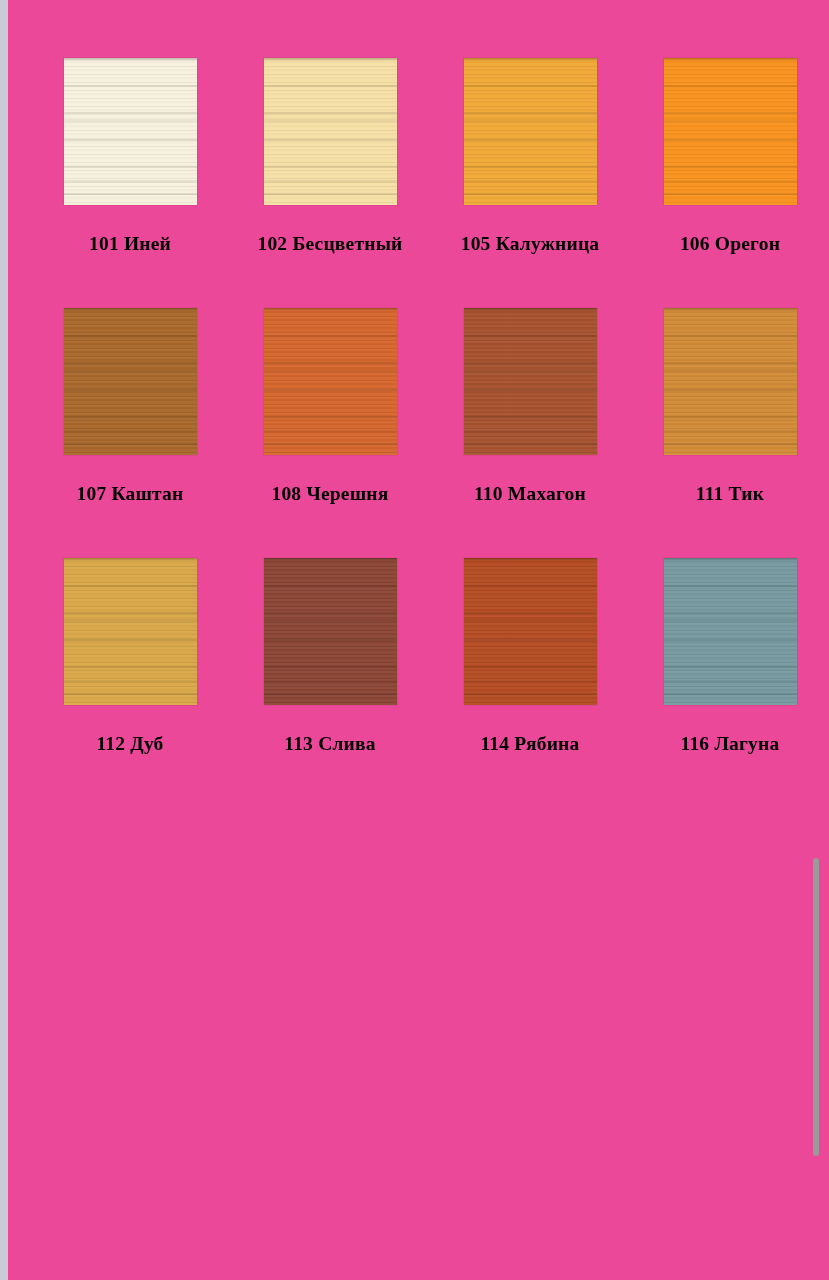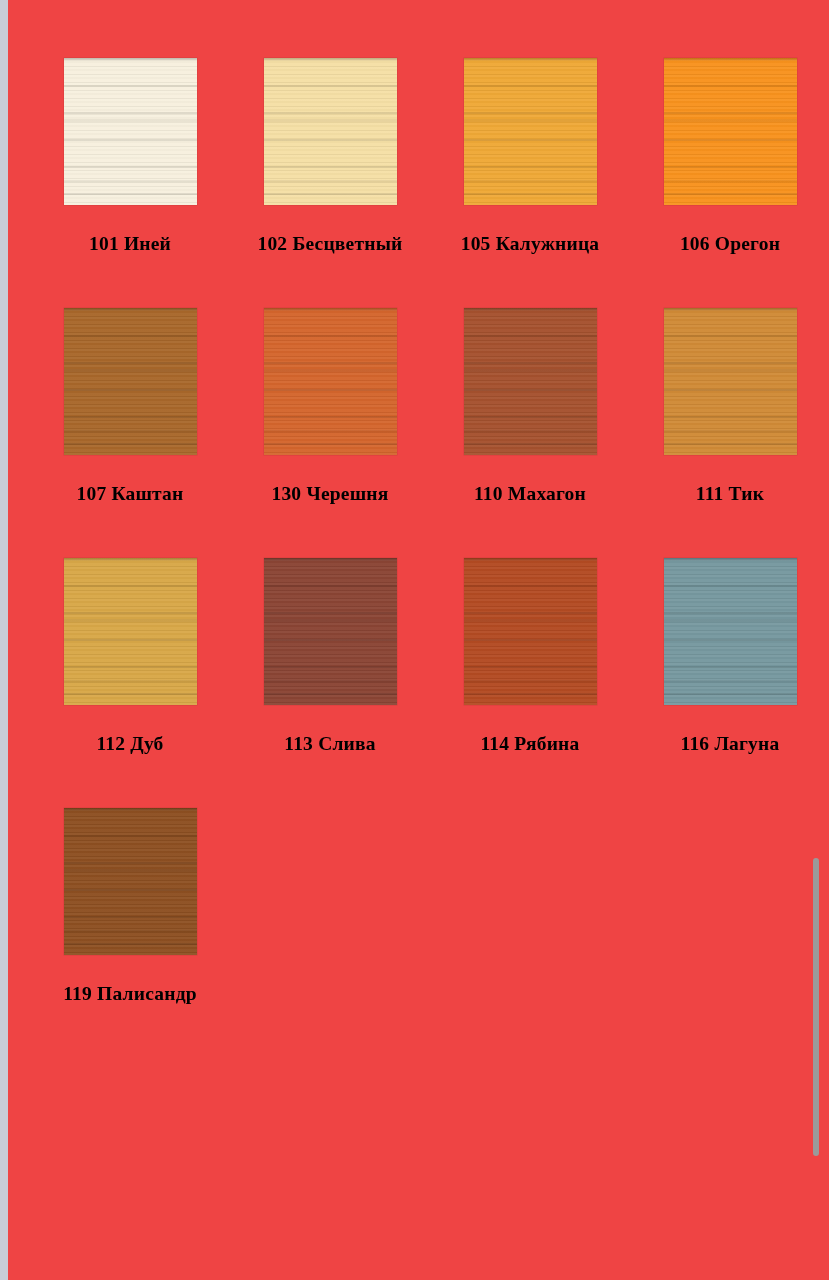--- a/index.html
+++ b/index.html
@@ -130,21 +130,21 @@
     height: 298px;
     border-radius: 3px;
     background: #9a9a9a;
   }
 </style>
 </head>
 <body>
 
 <div id="left-edge-strip" style="background: rgb(201, 204, 214);"></div>
 
-<div id="palette-page" style="background: #ef4444;">
+<div id="palette-page" style="background: #ec4899;">
   <div id="swatch-grid">
       <div class="swatch-cell">
         <div class="swatch-chip-wrap">
           <div class="swatch-chip" style="background: rgb(247, 240, 222);"></div>
         </div>
         <div class="swatch-label">101 Иней</div>
       </div>
       <div class="swatch-cell">
         <div class="swatch-chip-wrap">
           <div class="swatch-chip" style="background: rgb(245, 223, 165);"></div>
@@ -166,21 +166,21 @@
       <div class="swatch-cell">
         <div class="swatch-chip-wrap">
           <div class="swatch-chip" style="background: rgb(168, 103, 42);"></div>
         </div>
         <div class="swatch-label">107 Каштан</div>
       </div>
       <div class="swatch-cell">
         <div class="swatch-chip-wrap">
           <div class="swatch-chip" style="background: rgb(212, 101, 44);"></div>
         </div>
-        <div class="swatch-label">130 Черешня</div>
+        <div class="swatch-label">108 Черешня</div>
       </div>
       <div class="swatch-cell">
         <div class="swatch-chip-wrap">
           <div class="swatch-chip" style="background: rgb(165, 81, 46);"></div>
         </div>
         <div class="swatch-label">110 Махагон</div>
       </div>
       <div class="swatch-cell">
         <div class="swatch-chip-wrap">
           <div class="swatch-chip" style="background: rgb(208, 138, 54);"></div>
@@ -203,25 +203,19 @@
         <div class="swatch-chip-wrap">
           <div class="swatch-chip" style="background: rgb(179, 74, 34);"></div>
         </div>
         <div class="swatch-label">114 Рябина</div>
       </div>
       <div class="swatch-cell">
         <div class="swatch-chip-wrap">
           <div class="swatch-chip" style="background: rgb(118, 152, 159);"></div>
         </div>
         <div class="swatch-label">116 Лагуна</div>
-      </div>
-      <div class="swatch-cell">
-        <div class="swatch-chip-wrap">
-          <div class="swatch-chip" style="background: rgb(141, 79, 33);"></div>
-        </div>
-        <div class="swatch-label">119 Палисандр</div>
       </div>
     </div>
 </div>
 
 <div id="scrollbar-track">
   <div id="scrollbar-thumb" style="background: rgb(154, 154, 154);"></div>
 </div>
 
 </body></html>

